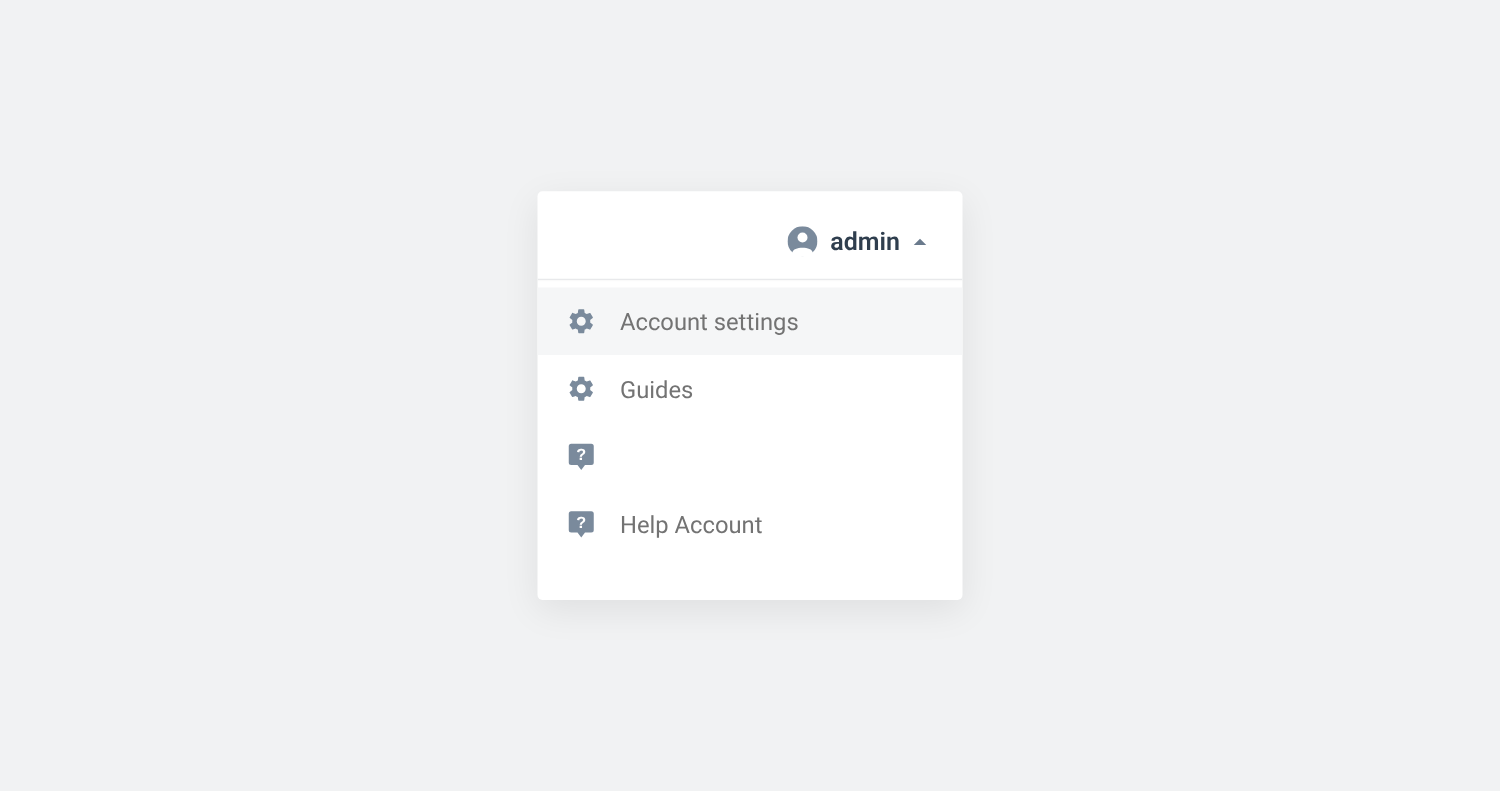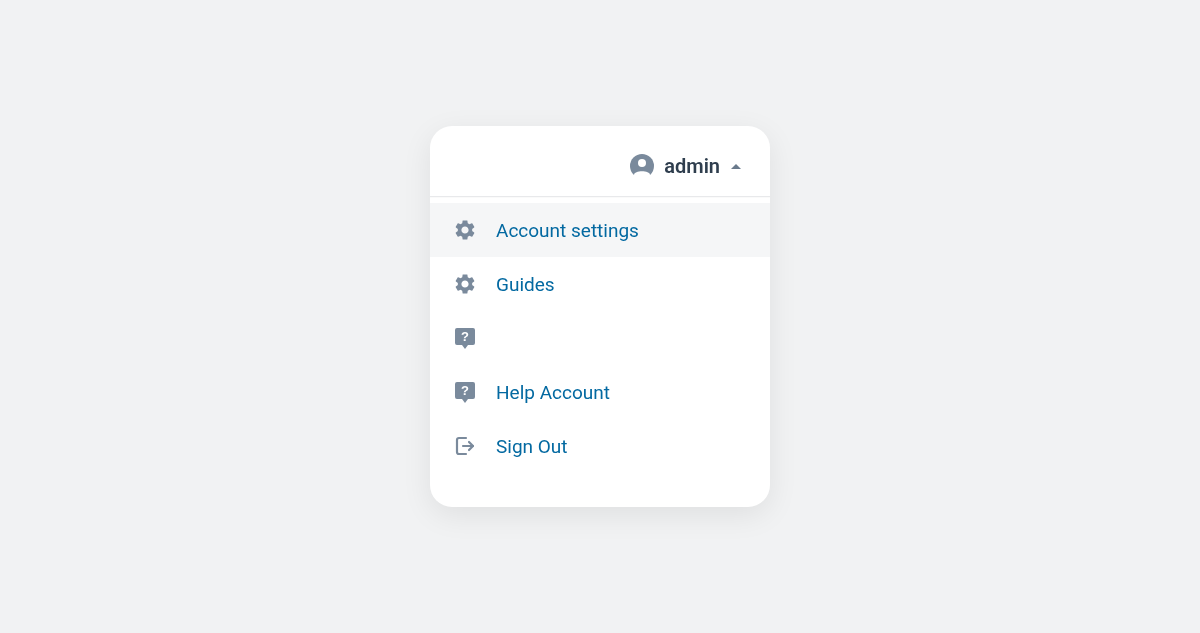--- a/index.html
+++ b/index.html
@@ -14,21 +14,21 @@
       font-family: -apple-system, BlinkMacSystemFont, "Segoe UI", Roboto, "Helvetica Neue", Arial, sans-serif;
       display: flex;
       align-items: center;
       justify-content: center;
       border-radius: 12px;
       overflow: hidden;
     }
     .panel {
       width: 340px;
       background: #ffffff;
-      border-radius: 22px;
+      border-radius: 4px;
       box-shadow: 0 8px 30px rgba(0,0,0,0.08);
       padding-top: 28px;
       padding-bottom: 10px;
       overflow: hidden;
     }
     .header {
       display: flex;
       align-items: center;
       justify-content: flex-end;
       gap: 10px;
@@ -69,21 +69,21 @@
     .menu-icon {
       width: 26px;
       height: 26px;
       display: flex;
       align-items: center;
       justify-content: center;
       flex-shrink: 0;
       color: #7a8a9c;
     }
     .menu-label {
-      color: #0369a1;
+      color: #737373;
       font-weight: 400;
     }
     svg {
       display: block;
     }
   </style>
 </head>
 <body>
 
 <div class="panel">
@@ -140,25 +140,15 @@
     <div class="menu-item">
       <span class="menu-icon">
         <svg width="22" height="24" viewBox="0 0 22 24" fill="#7a8a9c">
           <path d="M3 2 H19 A2 2 0 0 1 21 4 V17 A2 2 0 0 1 19 19 H14 L11 23 L8 19 H3 A2 2 0 0 1 1 17 V4 A2 2 0 0 1 3 2 Z"></path>
           <text x="11" y="15" font-size="13" font-weight="700" fill="#ffffff" text-anchor="middle" font-family="Arial">?</text>
         </svg>
       </span>
       <span class="menu-label">Help Account</span>
     </div>
 
-    <div class="menu-item">
-      <span class="menu-icon">
-        <svg width="24" height="24" viewBox="0 0 24 24" fill="none" stroke="#7a8a9c" stroke-width="2.2" stroke-linecap="round" stroke-linejoin="round">
-          <path d="M13 4 H6 A2 2 0 0 0 4 6 V18 A2 2 0 0 0 6 20 H13"></path>
-          <path d="M10 12 H20"></path>
-          <path d="M16 8 L20 12 L16 16"></path>
-        </svg>
-      </span>
-      <span class="menu-label">Sign Out</span>
-    </div>
 
   </div>
 </div>
 
 </body></html>

